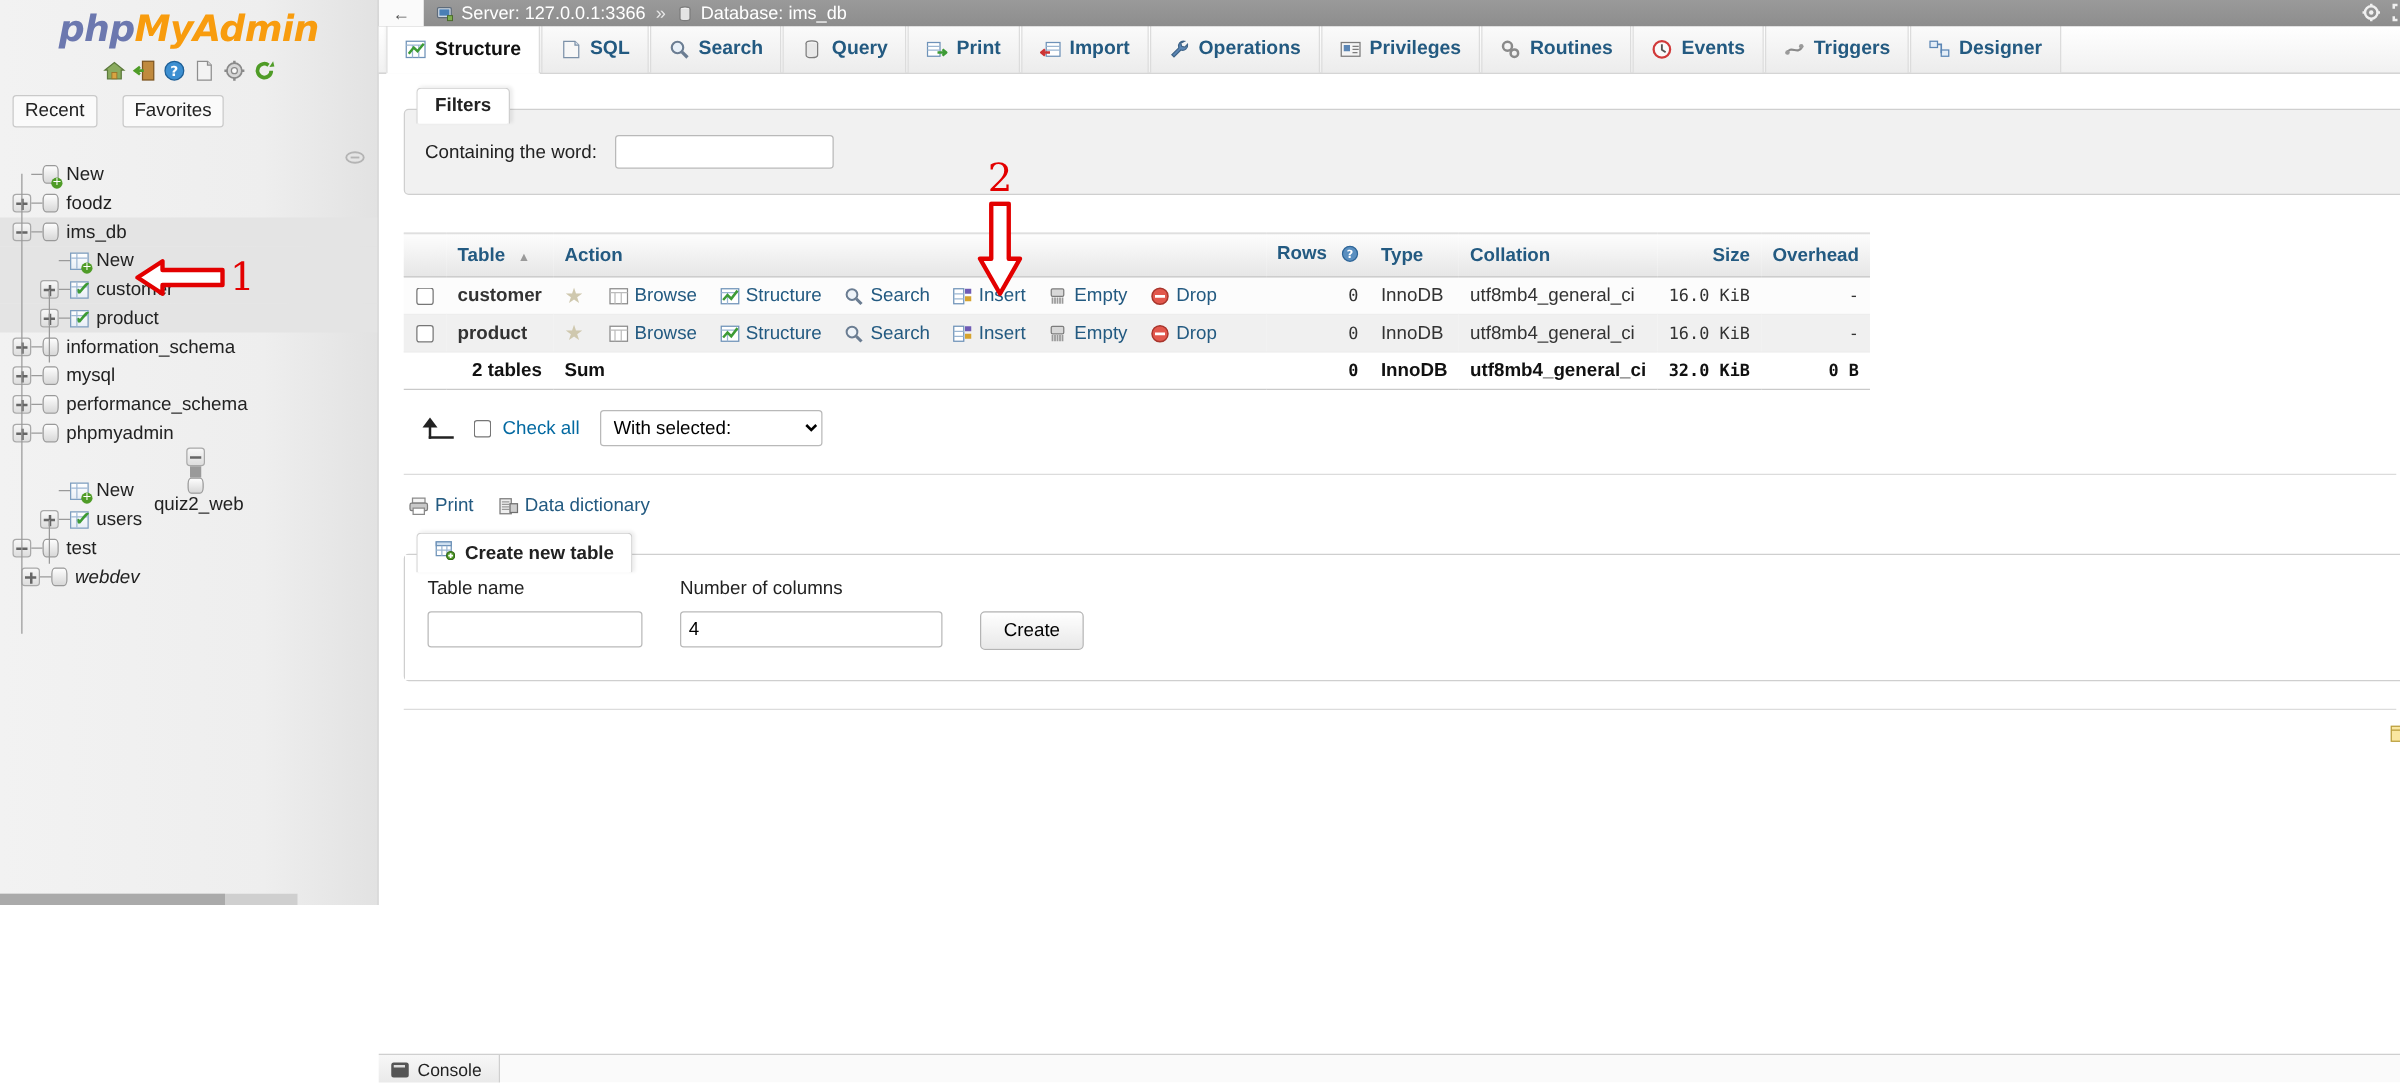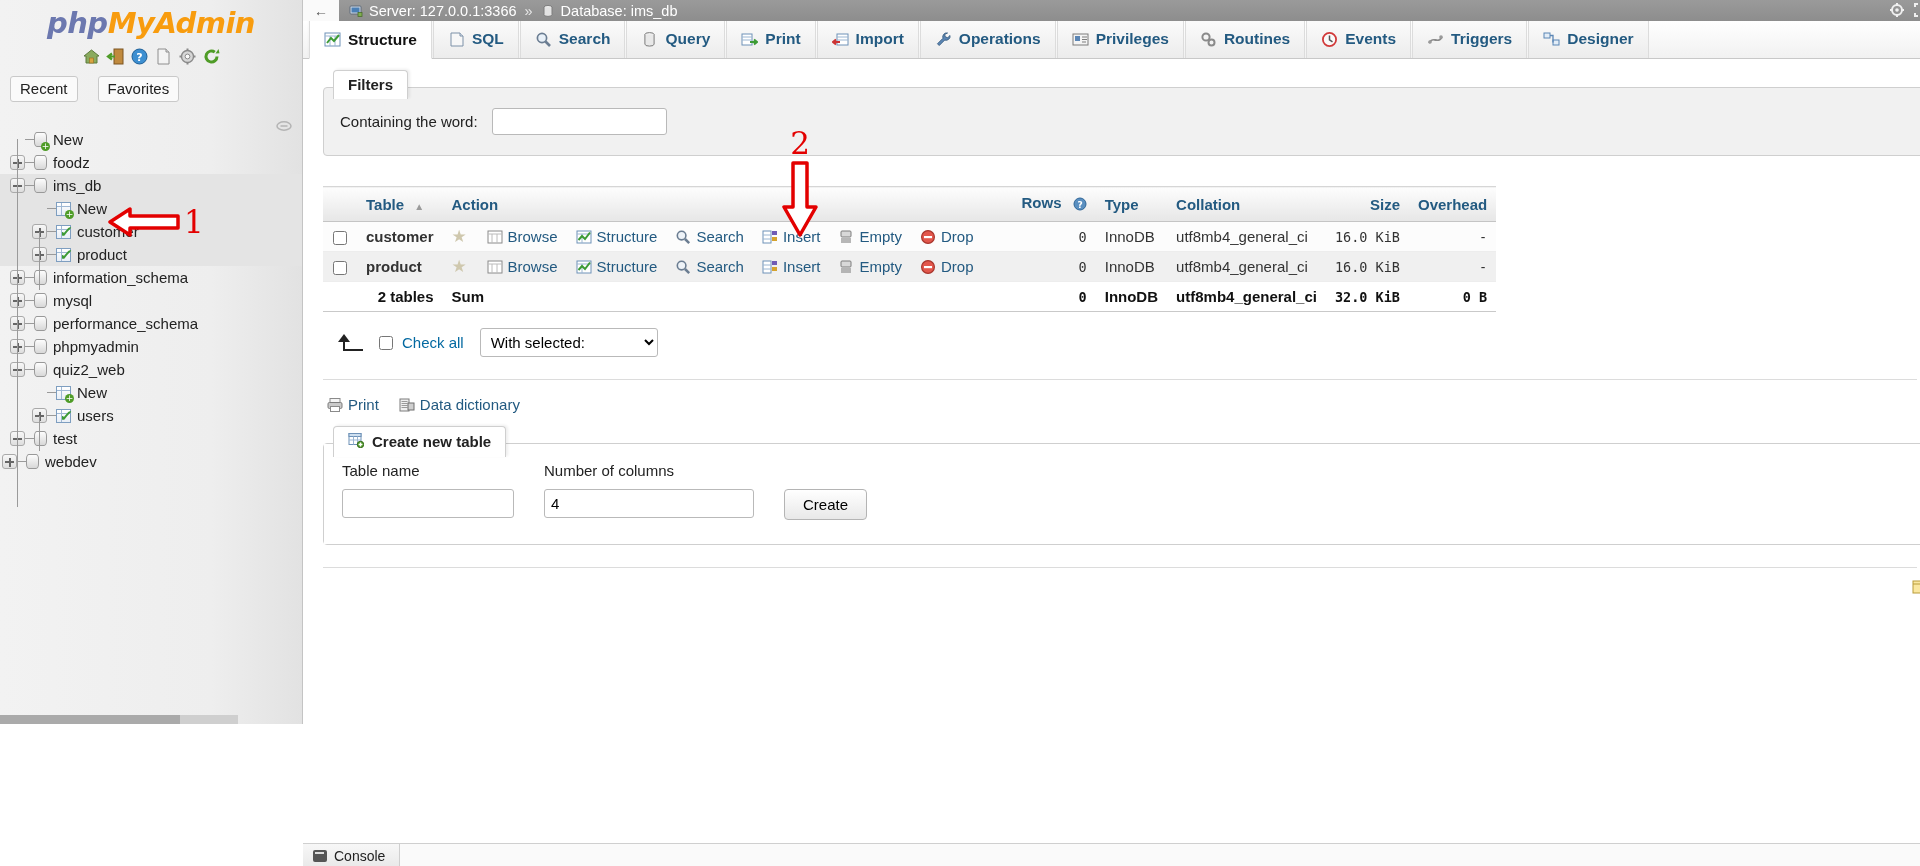--- a/index.html
+++ b/index.html
@@ -417,21 +417,21 @@
           <span class="hline"></span>
           <span class="ico-db"></span>
           <span class="lbl">performance_schema</span>
         </div>
         <div class="node" style="padding-left: 10px;">
           <span class="exp plus"></span>
           <span class="hline"></span>
           <span class="ico-db"></span>
           <span class="lbl">phpmyadmin</span>
         </div>
-        <div class="node" style="padding-left: 10px;">
+        <div class="node" style="padding-left: 10px; flex-direction: column;">
           <span class="exp"></span>
           <span class="hline"></span>
           <span class="ico-db"></span>
           <span class="lbl">quiz2_web</span>
         </div>
         <div class="node" style="padding-left: 32px;">
           <span class="exp hidden"></span>
           <span class="hline"></span>
           <span class="ico-tbl ico-tblnew">
             <span class="plusdot">+</span>
@@ -445,21 +445,21 @@
             <span class="chk">✓</span>
           </span>
           <span class="lbl">users</span>
         </div>
         <div class="node" style="padding-left: 10px;">
           <span class="exp"></span>
           <span class="hline"></span>
           <span class="ico-db"></span>
           <span class="lbl">test</span>
         </div>
-        <div class="node" style="padding-left: 2px;">
+        <div class="node" style="padding-left: 17px; font-style: italic;">
           <span class="exp plus"></span>
           <span class="hline"></span>
           <span class="ico-db"></span>
           <span class="lbl">webdev</span>
         </div>
         <span class="vline" style="left: 17px; top: 11px; height: 368px;"></span>
         <span class="vline" style="left: 39px; top: 104px; height: 58px;"></span>
         <span class="vline" style="left: 39px; top: 288px; height: 35px;"></span>
       </div>
 

